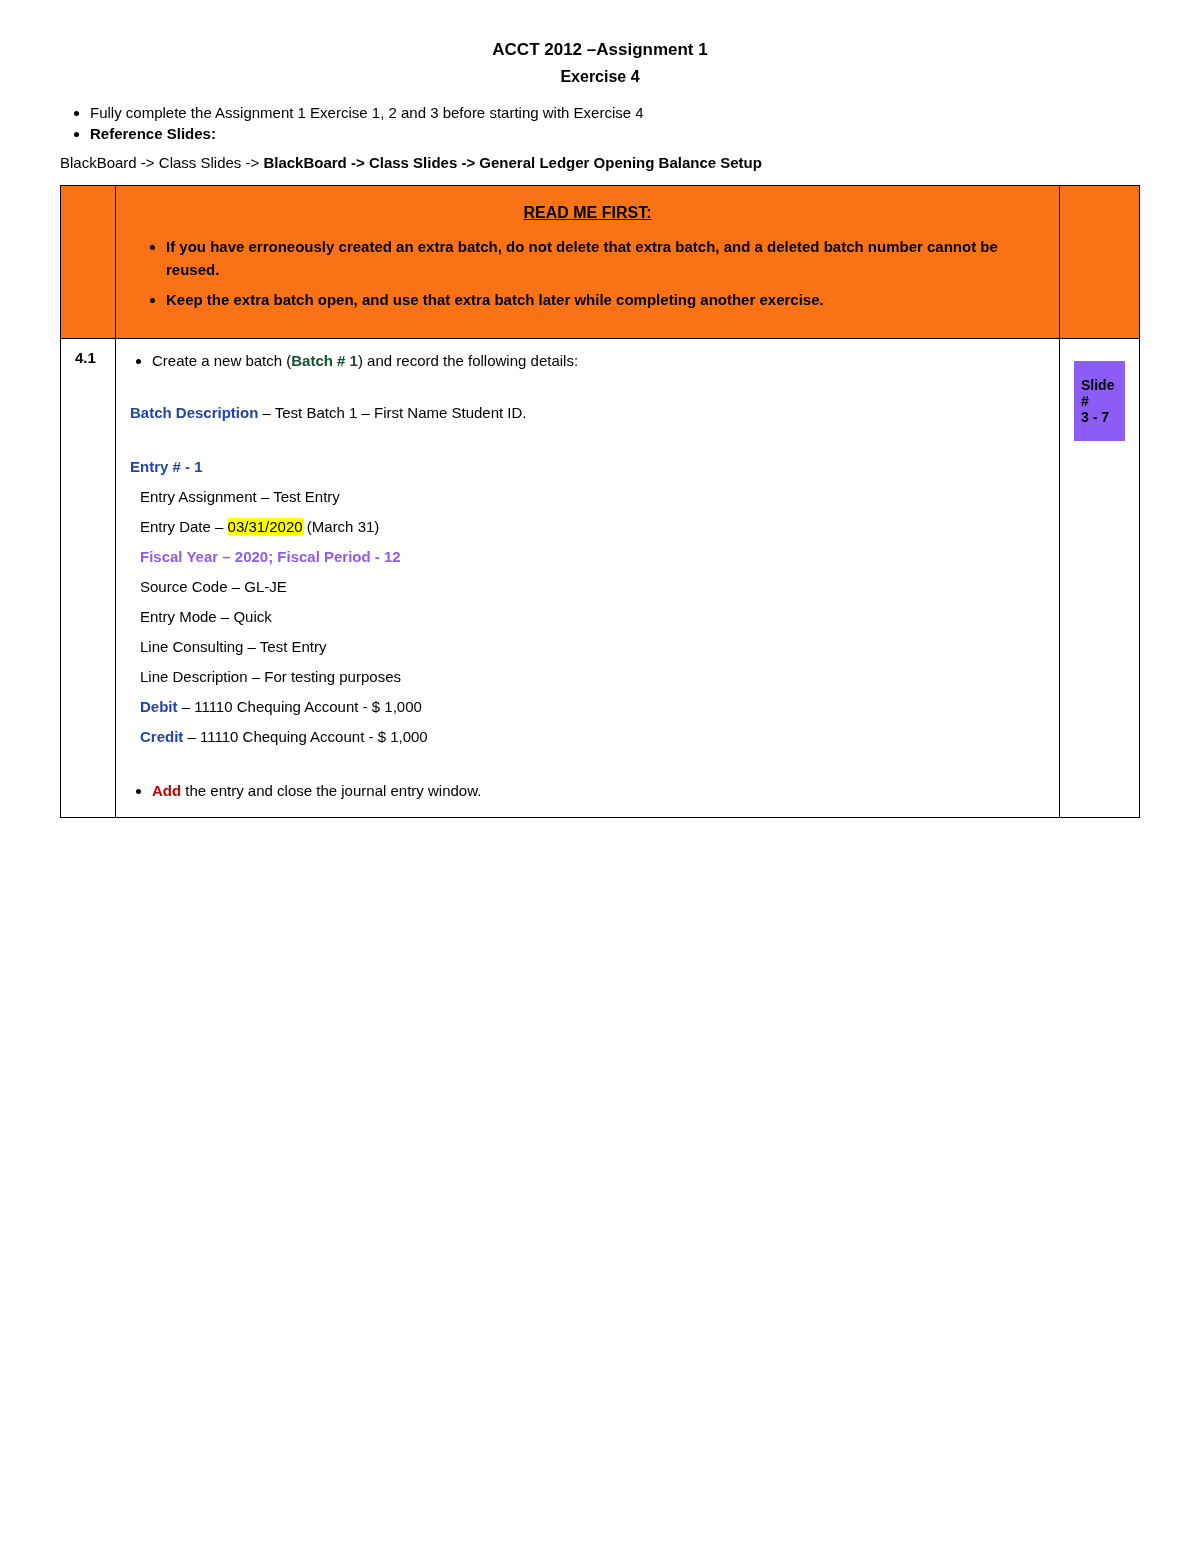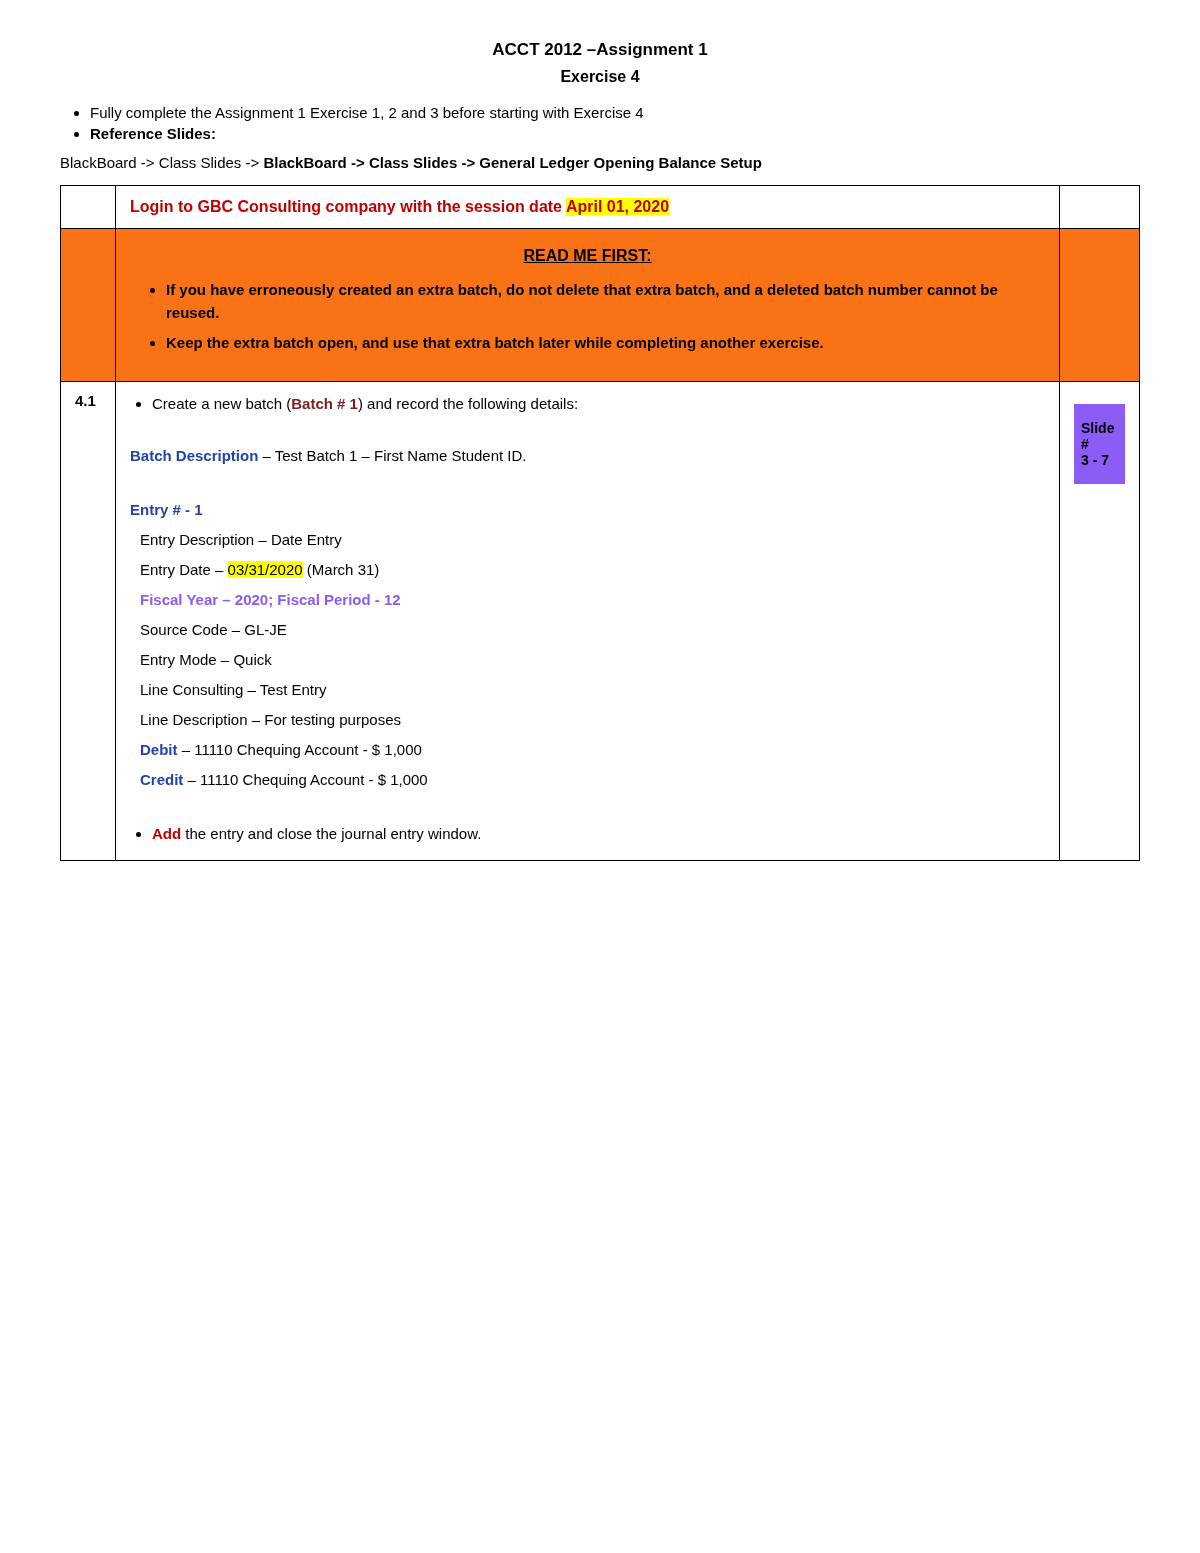--- a/index.html
+++ b/index.html
@@ -112,21 +112,21 @@
     }
     .slide-badge {
       background: #8b5cf6;
       color: #000;
       font-weight: bold;
       font-size: 14px;
       padding: 16px 7px;
       display: inline-block;
       margin-top: 12px;
     }
-    .batch-num { color: #7f1d1d; font-weight: bold; margin-top: 20px; }
+    .batch-num { color: #14532d; font-weight: bold; margin-top: 20px; }
     .batch-desc-label { color: #2244aa; font-weight: bold; }
     .entry-label { color: #2244aa; font-weight: bold; }
     .fiscal-line { color: #8b5cf6; font-weight: bold; }
     .debit-label { color: #2244aa; font-weight: bold; }
     .credit-label { color: #2244aa; font-weight: bold; }
     .add-label { color: #c00000; font-weight: bold; }
     .date-highlight { background: #ffff00; }
     .bullet-list {
       list-style: disc;
       margin-left: 22px;
@@ -151,29 +151,20 @@
   <li><strong>Reference Slides:</strong></li>
 </ul>
 
 <div class="blackboard-line">
   BlackBoard -&gt; Class Slides -&gt; <strong>BlackBoard -&gt; Class Slides -&gt; General Ledger Opening Balance Setup</strong>
 </div>
 
 <table class="main-table">
 
   <tbody>
-      <tr class="login-row">
-    <td style="width:55px;"></td>
-    <td>
-      <span class="login-text">
-        <span>Login to GBC Consulting company with the session date </span><span class="date-highlight">April 01, 2020</span>
-      </span>
-    </td>
-    <td style="width:80px;"></td>
-  </tr>
 
   <tr class="readmefirst-row">
     <td></td>
     <td>
       <span class="readmefirst-title">READ ME FIRST:</span>
       <ul class="readmefirst-bullets">
         <li>If you have erroneously created an extra batch, do not delete that extra batch, and a deleted batch number cannot be reused.</li>
         <li>Keep the extra batch open, and use that extra batch later while completing another exercise.</li>
       </ul>
     </td>
@@ -195,21 +186,21 @@
       <p class="para">
         <span class="batch-desc-label">Batch Description</span><span> – Test Batch 1 – First Name Student ID.</span>
       </p>
       <br>
       
       <p class="para">
         <span class="entry-label">Entry #  - 1</span>
       </p>
       
       <div class="indent-block">
-        <p class="para">Entry Description – Date Entry</p>
+        <p class="para">Entry Assignment – Test Entry</p>
         <p class="para">
           <span>Entry Date – </span><span class="date-highlight">03/31/2020</span><span> (March 31)</span>
         </p>
         <p class="para">
           <span class="fiscal-line">Fiscal Year – 2020; Fiscal Period - 12</span>
         </p>
         <p class="para">Source Code – GL-JE</p>
         <p class="para">Entry Mode – Quick</p>
         <p class="para">Line Consulting – Test Entry</p>
         <p class="para">Line Description – For testing purposes</p>

